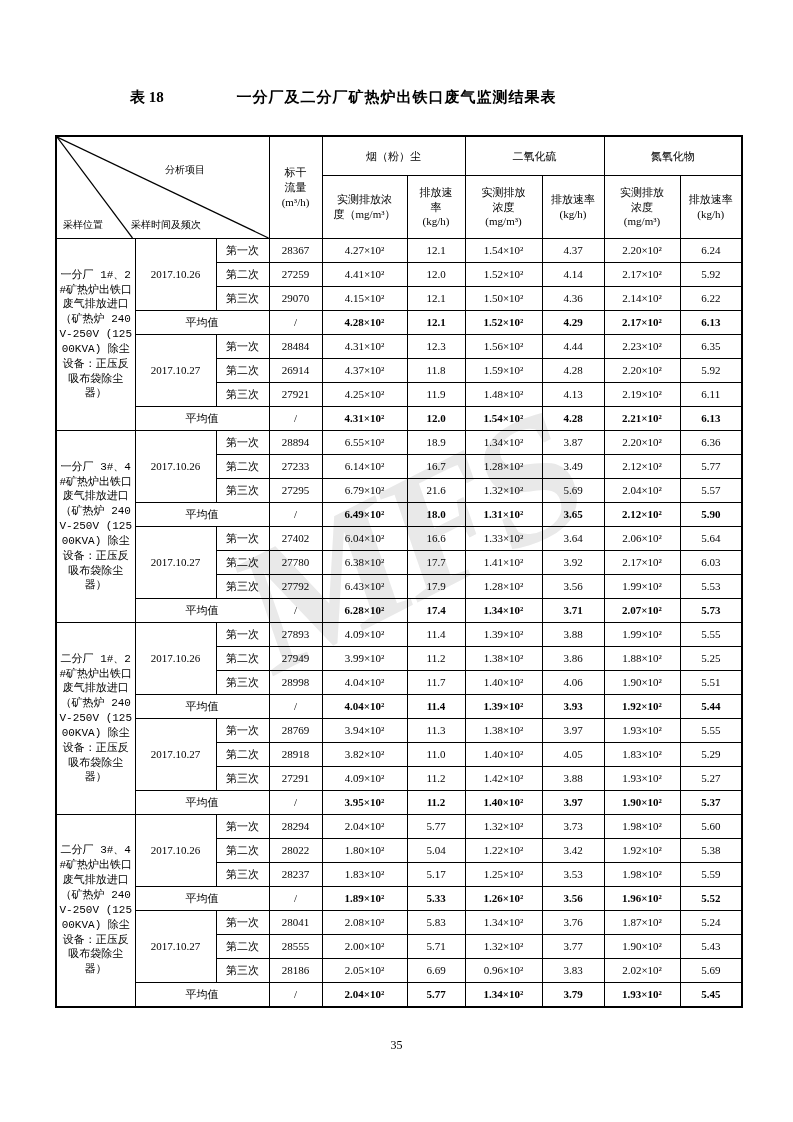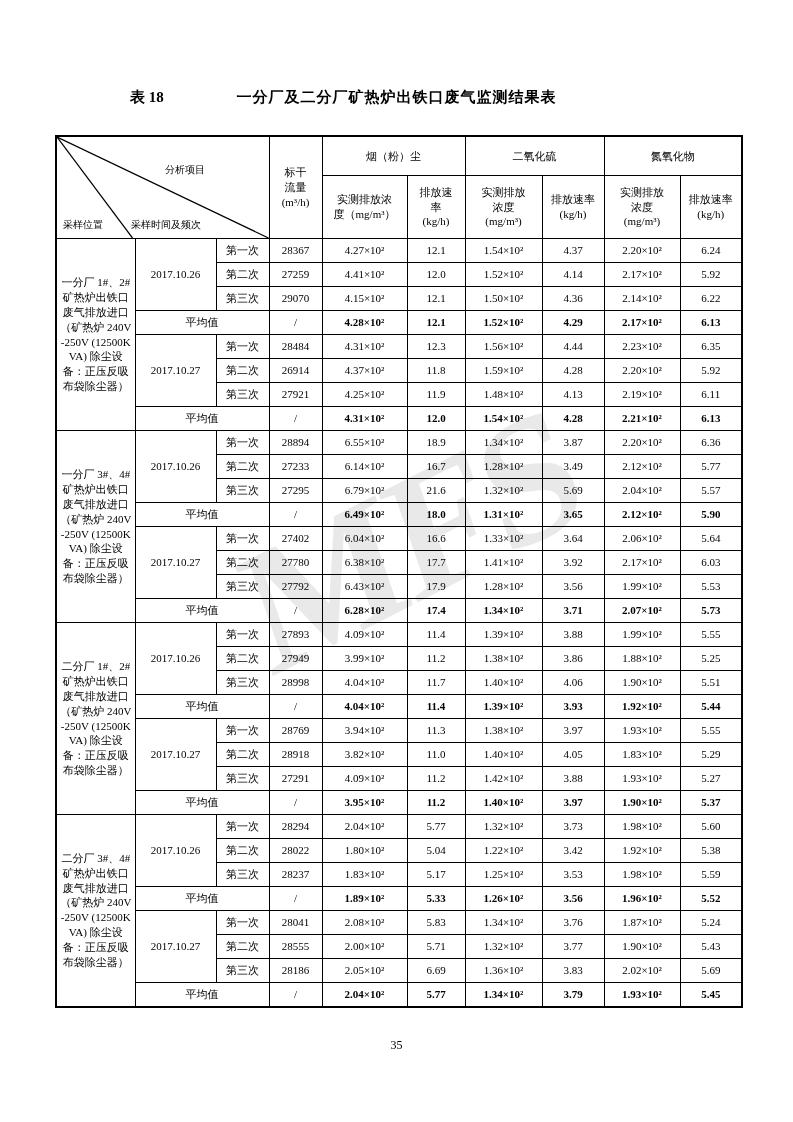--- a/index.html
+++ b/index.html
@@ -22,21 +22,21 @@
   }
   table.monitor th,table.monitor td{
     border:1px solid #000;text-align:center;vertical-align:middle;
     padding:1px 2px;font-weight:normal;line-height:1.35;
     overflow-wrap:anywhere;word-break:break-all;
   }
   table.monitor{border:2px solid #000;}
   thead th{white-space:pre-line;font-size:11px;margin-left:28px;}
   .hrow1 th{height:36px;}
   .hrow2 th{height:60px;}
-  td.loc{line-height:1.6;padding:2px 3px;}
+  td.loc{line-height:1.6;padding:2px 3px;font-family:Liberation Mono, monospace;}
   tbody tr{height:24px;}
   tr.avg td{border-top:1.5px solid #000;border-bottom:1.5px solid #000;}
   tr.avg td.b{font-weight:bold;}
   th.corner{position:relative;padding:0;}
   .corner-label{position:absolute;font-size:10px;white-space:nowrap;}
   .cl-analysis{left:108px;top:26px;}
   .cl-location{left:6px;bottom:7px;}
   .cl-time{left:74px;bottom:7px;}
   .corner svg{position:absolute;left:0;top:0;width:100%;height:100%;display:block;}
   .page-number{position:absolute;top:1038px;left:0;width:100%;text-align:center;font-size:12px;z-index:2;}
@@ -413,21 +413,21 @@
           <td>1.32×10²</td>
           <td>3.77</td>
           <td>1.90×10²</td>
           <td>5.43</td>
         </tr>
         <tr>
           <td>第三次</td>
           <td>28186</td>
           <td>2.05×10²</td>
           <td>6.69</td>
-          <td>1.36×10²</td>
+          <td>0.96×10²</td>
           <td>3.83</td>
           <td>2.02×10²</td>
           <td>5.69</td>
         </tr>
         <tr class="avg">
           <td colspan="2">平均值</td>
           <td>/</td>
           <td class="b">2.04×10²</td>
           <td class="b">5.77</td>
           <td class="b">1.34×10²</td>

